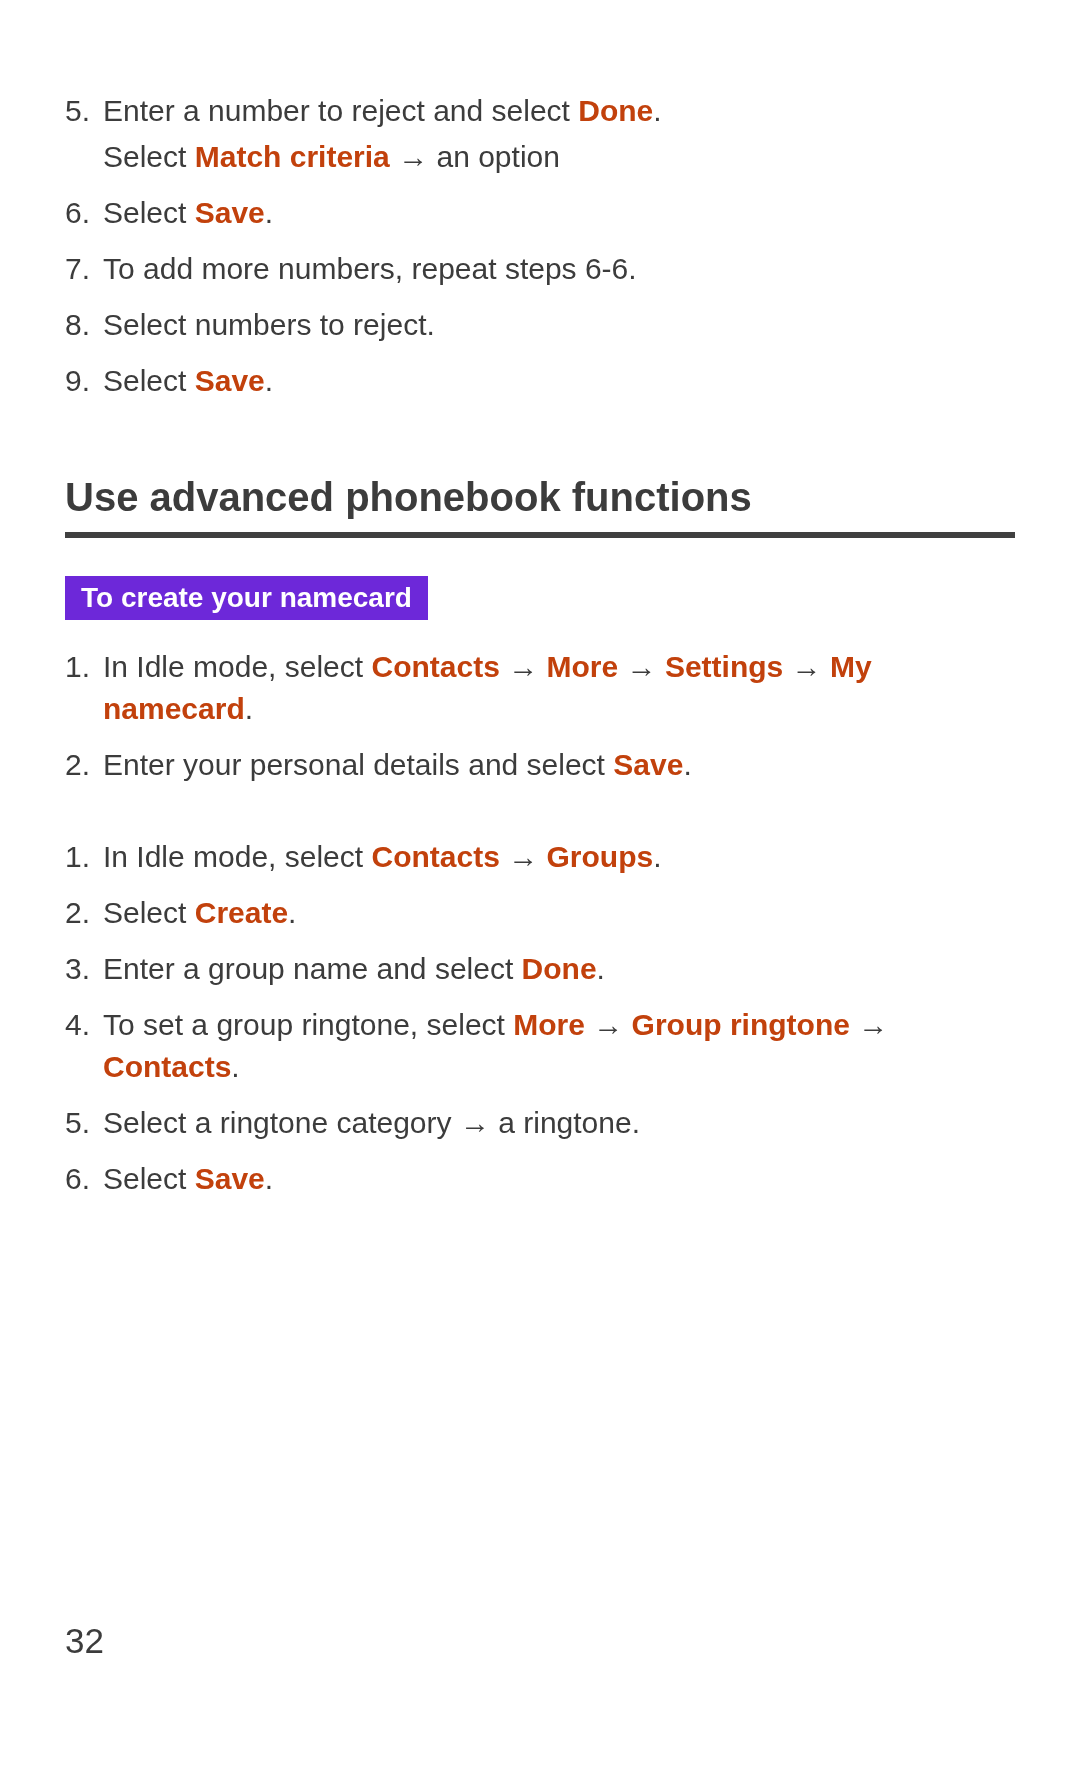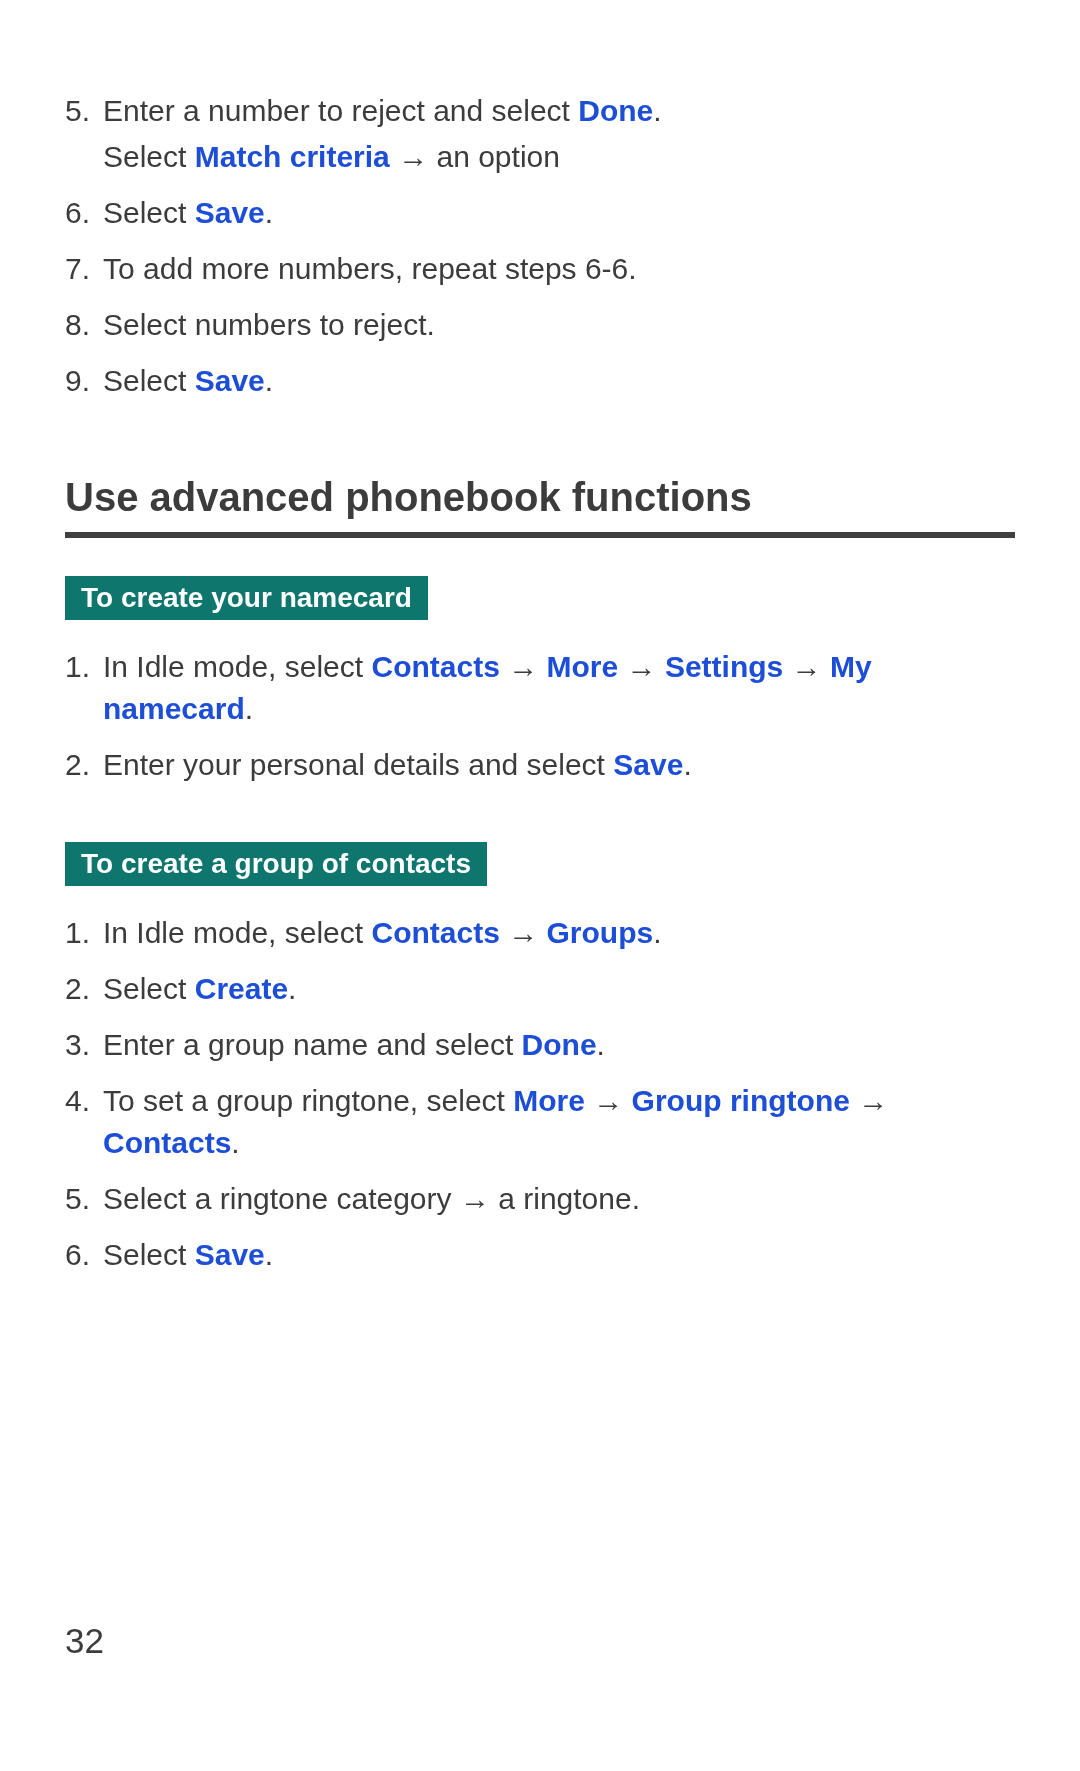--- a/index.html
+++ b/index.html
@@ -41,31 +41,31 @@
       font-weight: bold;
       color: #3c3c3c;
       line-height: 1.25;
       border-bottom: 6px solid #404040;
       padding-bottom: 10px;
       margin-top: 70px;
       margin-bottom: 32px;
     }
     .sub-heading {
       display: inline-block;
-      background: #0f766e;
+      background: #6d28d9;
       color: #ffffff;
       font-size: 28px;
       font-weight: bold;
       padding: 6px 16px 6px 16px;
       margin-bottom: 26px;
       margin-top: 6px;
     }
     b {
       font-weight: bold;
-      color: #1d4ed8;
+      color: #c2410c;
     }
     .page-number {
       position: absolute;
       bottom: 110px;
       left: 65px;
       font-size: 35px;
       font-weight: normal;
       color: #3c3c3c;
     }
     .section-block {
@@ -87,21 +87,20 @@
 
 <div class="section-block">
   <div class="sub-heading">To create your namecard</div>
   <ol class="ordered-list">
       <li><span class="num">1.</span><span>In Idle mode, select <b>Contacts</b> → <b>More</b> → <b>Settings</b> → <b>My namecard</b>.</span></li>
       <li><span class="num">2.</span><span>Enter your personal details and select <b>Save</b>.</span></li>
     </ol>
 </div>
 
 <div class="section-block">
-  <div class="sub-heading">To create a group of contacts</div>
   <ol class="ordered-list">
       <li><span class="num">1.</span><span>In Idle mode, select <b>Contacts</b> → <b>Groups</b>.</span></li>
       <li><span class="num">2.</span><span>Select <b>Create</b>.</span></li>
       <li><span class="num">3.</span><span>Enter a group name and select <b>Done</b>.</span></li>
       <li><span class="num">4.</span><span>To set a group ringtone, select <b>More</b> → <b>Group ringtone</b> → <b>Contacts</b>.</span></li>
       <li><span class="num">5.</span><span>Select a ringtone category → a ringtone.</span></li>
       <li><span class="num">6.</span><span>Select <b>Save</b>.</span></li>
     </ol>
 </div>
 

